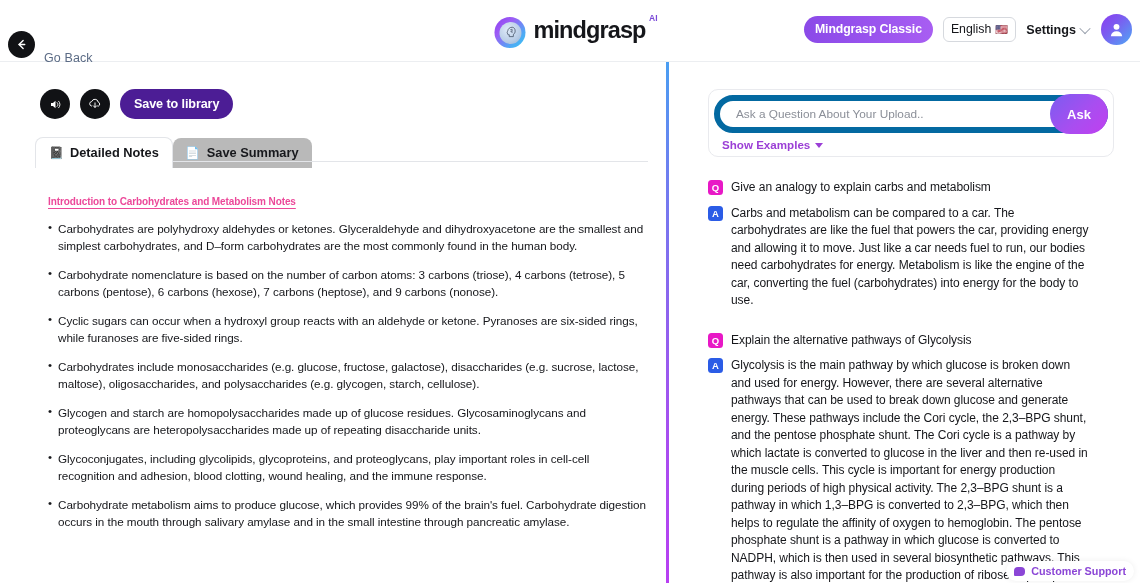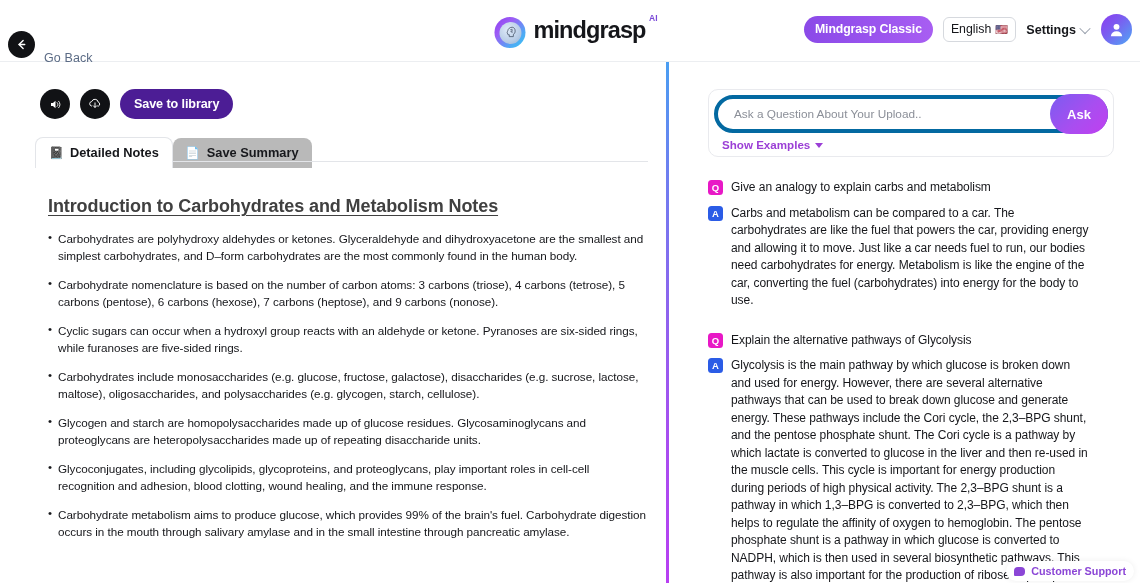--- a/index.html
+++ b/index.html
@@ -149,21 +149,21 @@
   .tabs-underline {
     position: absolute; left: 35px; top: 42px;
     width: 613px; height: 1px; background: #e3e5e9;
   }
 
   .notes {
     padding: 28px 20px 0 48px;
     height: 375px; overflow: hidden;
   }
   .notes h3 {
-    font-size: 18px; font-weight: bold; color: #404040;
+    font-size: 10px; font-weight: bold; color: #ec4899;
     text-decoration: underline; text-underline-offset: 2.5px;
     margin-bottom: 13px; letter-spacing: -.1px;
   }
   .notes ul { list-style: none; }
   .notes li {
     position: relative;
     font-size: 11.7px; line-height: 17px; color: #15161a;
     margin-bottom: 12px; padding-left: 10px;
     letter-spacing: -.05px;
   }
@@ -185,21 +185,21 @@
     background: #fff; padding: 0;
     height: 68px;
   }
   .ask-inputrow {
     position: relative;
     margin: 5px 5px 0 5px;
     height: 38px;
   }
   .ask-input {
     width: 100%; height: 38px;
-    border: 4px solid #0369a1; border-radius: 19px;
+    border: 6px solid #0369a1; border-radius: 19px;
     padding: 0 62px 0 16px;
     font-size: 11.8px; color: #15161a; outline: none;
     font-family: "Liberation Sans", sans-serif;
     background: #fff;
   }
   .ask-input::placeholder { color: #8b8f98; }
   .ask-btn {
     position: absolute; right: 0px; top: -1px;
     width: 58px; height: 40px; border: none;
     border-radius: 20px;

